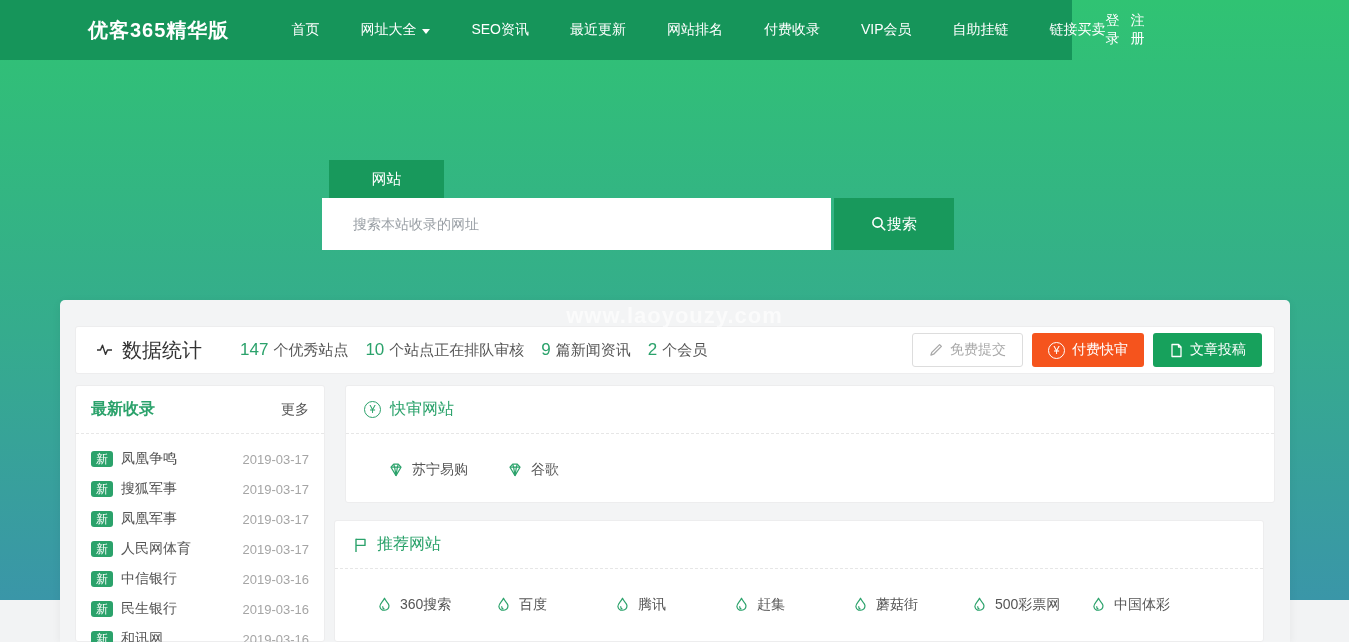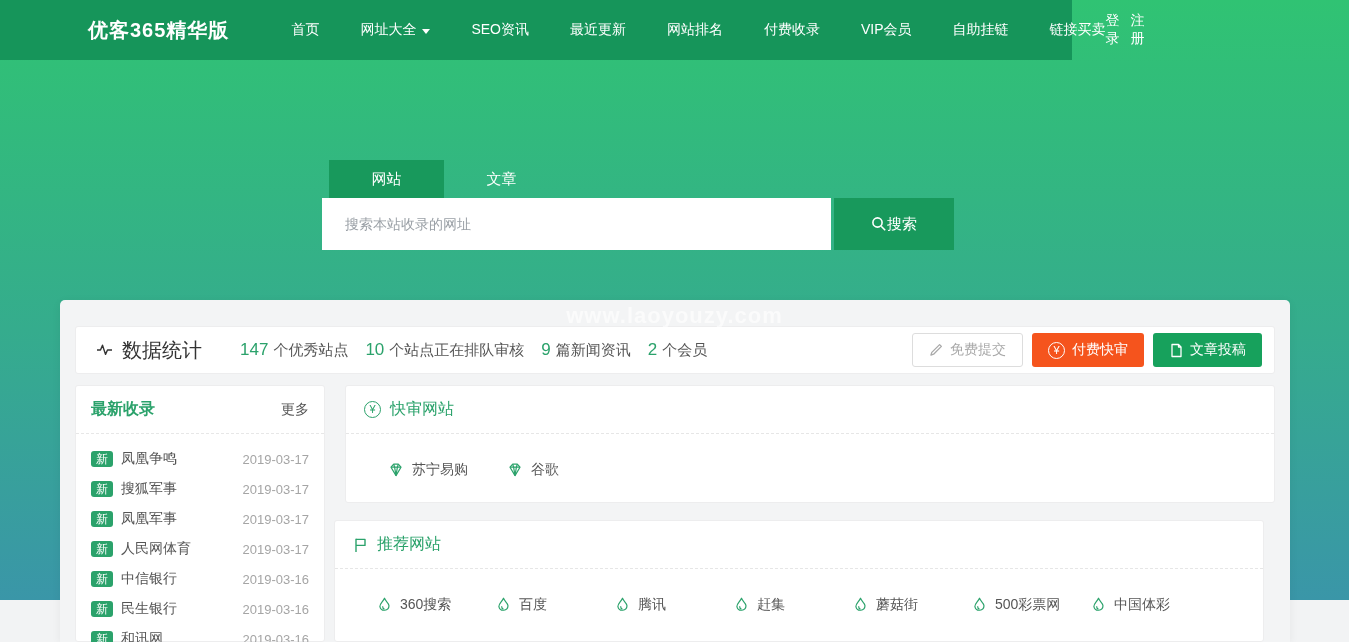--- a/index.html
+++ b/index.html
@@ -20,21 +20,21 @@
            border-top:5px solid #fff; display:inline-block; margin-top:2px; }
   .nav-auth { margin-left:auto; display:flex; gap:11px; }
   .nav-auth span { color:#fff; font-size:14px; cursor:pointer; }
 
   
   .search-wrap { position:absolute; left:322px; top:160px; width:632px; z-index:5; }
   .tabs { display:flex;padding-left:7px; }
   .tab { width:115px; height:38px; line-height:38px; text-align:center; color:#fff; font-size:15px; cursor:pointer; }
   .tab.active { background:#18995c; }
   .search-bar { display:flex; }
-  .search-input { width:509px; height:52px; border:0; outline:none; padding:0 23px; font-size:14px; color:#333;
+  .search-input { width:509px; height:52px; border:0; outline:none; padding:0 31px; font-size:14px; color:#333;
                   font-family:"Liberation Sans", sans-serif; }
   .search-input::placeholder { color:#9aa0a6; }
   .search-btn { width:120px; height:52px; margin-left:3px; background:#18995c; border:0; color:#fff; font-size:15px;
                 display:flex; align-items:center; justify-content:center; cursor:pointer;
                 font-family:"Liberation Sans", sans-serif; }
 
   
   .watermark { position:absolute; top:303px; left:0; width:1349px; text-align:center; z-index:6;
                color:rgba(255,255,255,.62); font-size:22px; font-weight:bold; letter-spacing:1px; pointer-events:none; }
 
@@ -141,23 +141,20 @@
   </div>
 </div>
 
 <div class="search-wrap">
   <div class="tabs">
 
       <div class="tab active">
         <span>网站</span>
       </div>
 
-      <div class="tab">
-        <span>文章</span>
-      </div>
     </div>
   <div class="search-bar">
     <input class="search-input" type="text" placeholder="搜索本站收录的网址" style="">
     <button class="search-btn">
       <span class="si">
         <svg width="16" height="16" viewBox="0 0 16 16" fill="none" stroke="#fff" stroke-width="1.6">
           <circle cx="6.5" cy="6.5" r="4.6"></circle>
             <line x1="10.2" y1="10.2" x2="14.2" y2="14.2"></line>
         </svg>
       </span>

